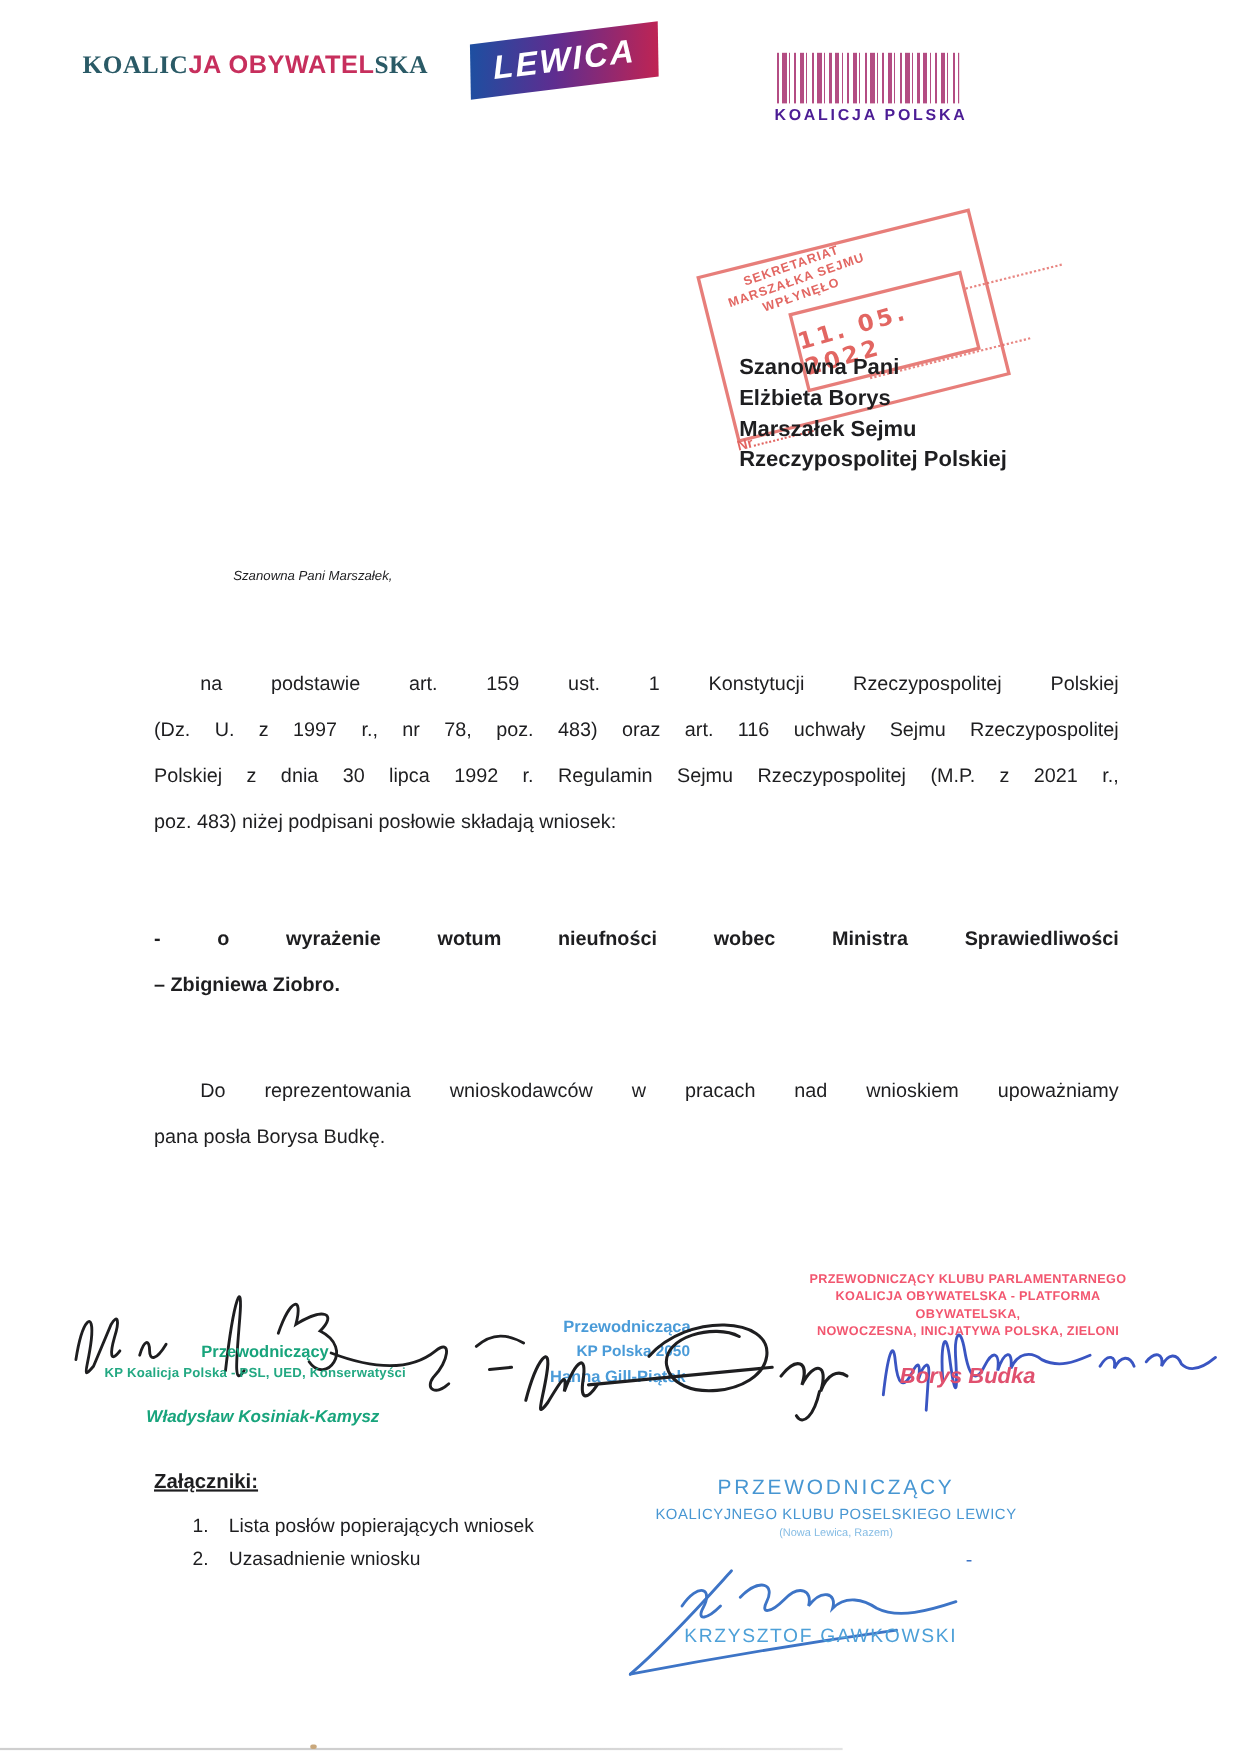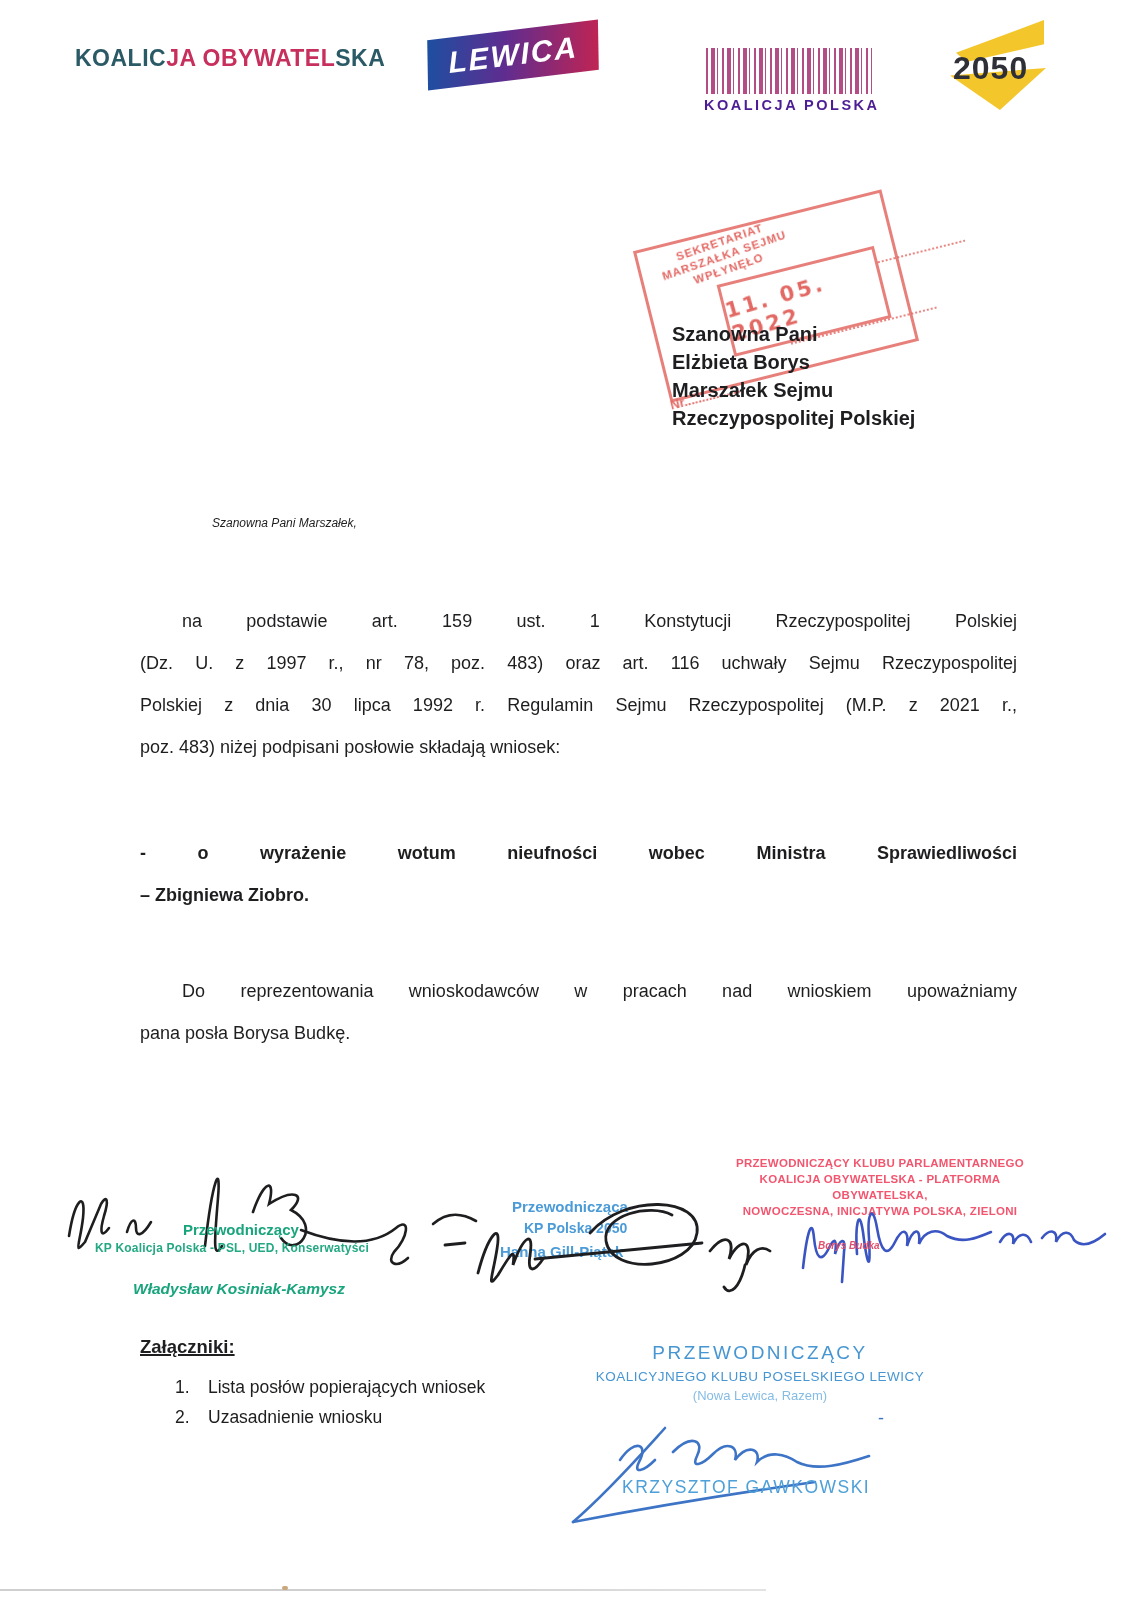--- a/index.html
+++ b/index.html
@@ -2,21 +2,21 @@
 <html><head>
 <meta charset="utf-8">
 <style>
   html,body{margin:0;padding:0;background:#e8e8e8;}
   .page{position:relative;width:1131px;height:1600px;background:#ffffff;margin:0 auto;
         font-family:"Liberation Sans",sans-serif;color:#1e1e20;overflow:hidden;}
   .abs{position:absolute;}
 
   
   .ko-logo{left:75px;top:45px;font-size:23px;font-weight:800;letter-spacing:.5px;white-space:nowrap;}
-  .ko-teal{color:#2a5a66;} .ko-crimson{color:#c72f5d;}
+  .ko-teal{color:#2a5a66;font-family:Liberation Serif, serif;} .ko-crimson{color:#c72f5d;}
 
   .lewica-logo{left:427px;top:30px;width:172px;height:50px;
      background:linear-gradient(93deg,#1d4fa1 0%,#5e2d90 45%,#c02453 100%);
      transform:rotate(-7deg) skewX(-6deg);display:flex;align-items:center;justify-content:center;
      box-shadow:0 0 0 1px rgba(255,255,255,.0);}
   .lewica-text{color:#fff;font-weight:800;font-style:italic;font-size:30px;letter-spacing:2px;transform:skewX(3deg);}
 
   .kp-barcode{left:706px;top:48px;width:166px;height:46px;
      background:repeating-linear-gradient(90deg,#ad3d78 0 2px,#fff 2px 5px,#ad3d78 5px 9px,#fff 9px 11px,#ad3d78 11px 12px,#fff 12px 16px);
      opacity:.92;}
@@ -64,33 +64,33 @@
   .sig-left-club{left:95px;top:1241px;font-size:12px;font-weight:800;letter-spacing:.2px;opacity:.95;}
   .sig-left-name{left:133px;top:1280px;font-size:15.5px;font-weight:800;font-style:italic;}
 
   .blue-t{color:#4a9bd8;}
   .sig-mid-role{left:512px;top:1198px;font-size:15px;font-weight:700;}
   .sig-mid-club{left:524px;top:1220px;font-size:14px;font-weight:700;}
   .sig-mid-name{left:500px;top:1243px;font-size:15px;font-weight:700;}
 
   .sig-right-caps{left:715px;top:1155px;width:330px;text-align:center;color:#f2566f;
      font-size:11.5px;font-weight:800;line-height:16px;letter-spacing:.3px;}
-  .sig-right-name{left:818px;top:1240px;font-size:10px;font-style:italic;font-weight:700;color:#e0506e;}
+  .sig-right-name{left:818px;top:1240px;font-size:20px;font-style:italic;font-weight:700;color:#e0506e;}
 
   
   .att-title{left:140px;top:1336px;font-size:18.5px;font-weight:800;text-decoration:underline;text-decoration-thickness:2px;}
   .att-item{font-size:17.5px;line-height:30px;}
   .att-num{position:absolute;left:175px;} .att-text{position:absolute;left:208px;white-space:nowrap;}
   .att-row1{top:1372px;} .att-row2{top:1402px;}
 
   
   .bstamp{left:555px;top:1342px;width:410px;text-align:center;color:#4796d2;}
   .bstamp-l1{font-size:19px;letter-spacing:2.5px;font-weight:500;}
   .bstamp-l2{font-size:13.5px;margin-top:5px;letter-spacing:.5px;}
-  .bstamp-l3{font-size:13px;margin-top:4px;color:#85bce4;}
+  .bstamp-l3{font-size:10px;margin-top:4px;color:#85bce4;}
   .bstamp-name{left:622px;top:1477px;font-size:17.5px;letter-spacing:1.5px;color:#4da0d8;font-weight:500;white-space:nowrap;}
   .bstamp-dash{left:878px;top:1408px;color:#3d74c6;font-size:18px;}
 
   .bottom-line{left:0;top:1589px;width:766px;height:2px;background:linear-gradient(90deg,#cfcfcf 0 55%,#e3e3e3);}
   .bottom-speck{left:282px;top:1586px;width:6px;height:4px;background:#c9a87c;border-radius:2px;}
 </style>
 </head>
 <body>
 
 <div class="page">
@@ -99,25 +99,20 @@
     <span class="ko-teal">KOALIC</span><span class="ko-crimson">JA</span><span class="ko-crimson"> OBYWATEL</span><span class="ko-teal">SKA</span>
   </div>
 
   <div class="abs lewica-logo">
     <span class="lewica-text">LEWICA</span>
   </div>
 
   <div class="abs kp-barcode"></div>
   <div class="abs kp-caption">KOALICJA POLSKA</div>
 
-  <div class="abs p2050">
-    <div class="tri-top"></div>
-    <div class="tri-bot"></div>
-    <div class="p2050-text">2050</div>
-  </div>
 
 
   <div class="abs stamp">
     <div class="stamp-head">
       <div>SEKRETARIAT</div>
       <div>MARSZAŁKA SEJMU</div>
       <div>WPŁYNĘŁO</div>
     </div>
     <div class="stamp-datebox">
       <span class="stamp-date">11. 05. 2022</span>

